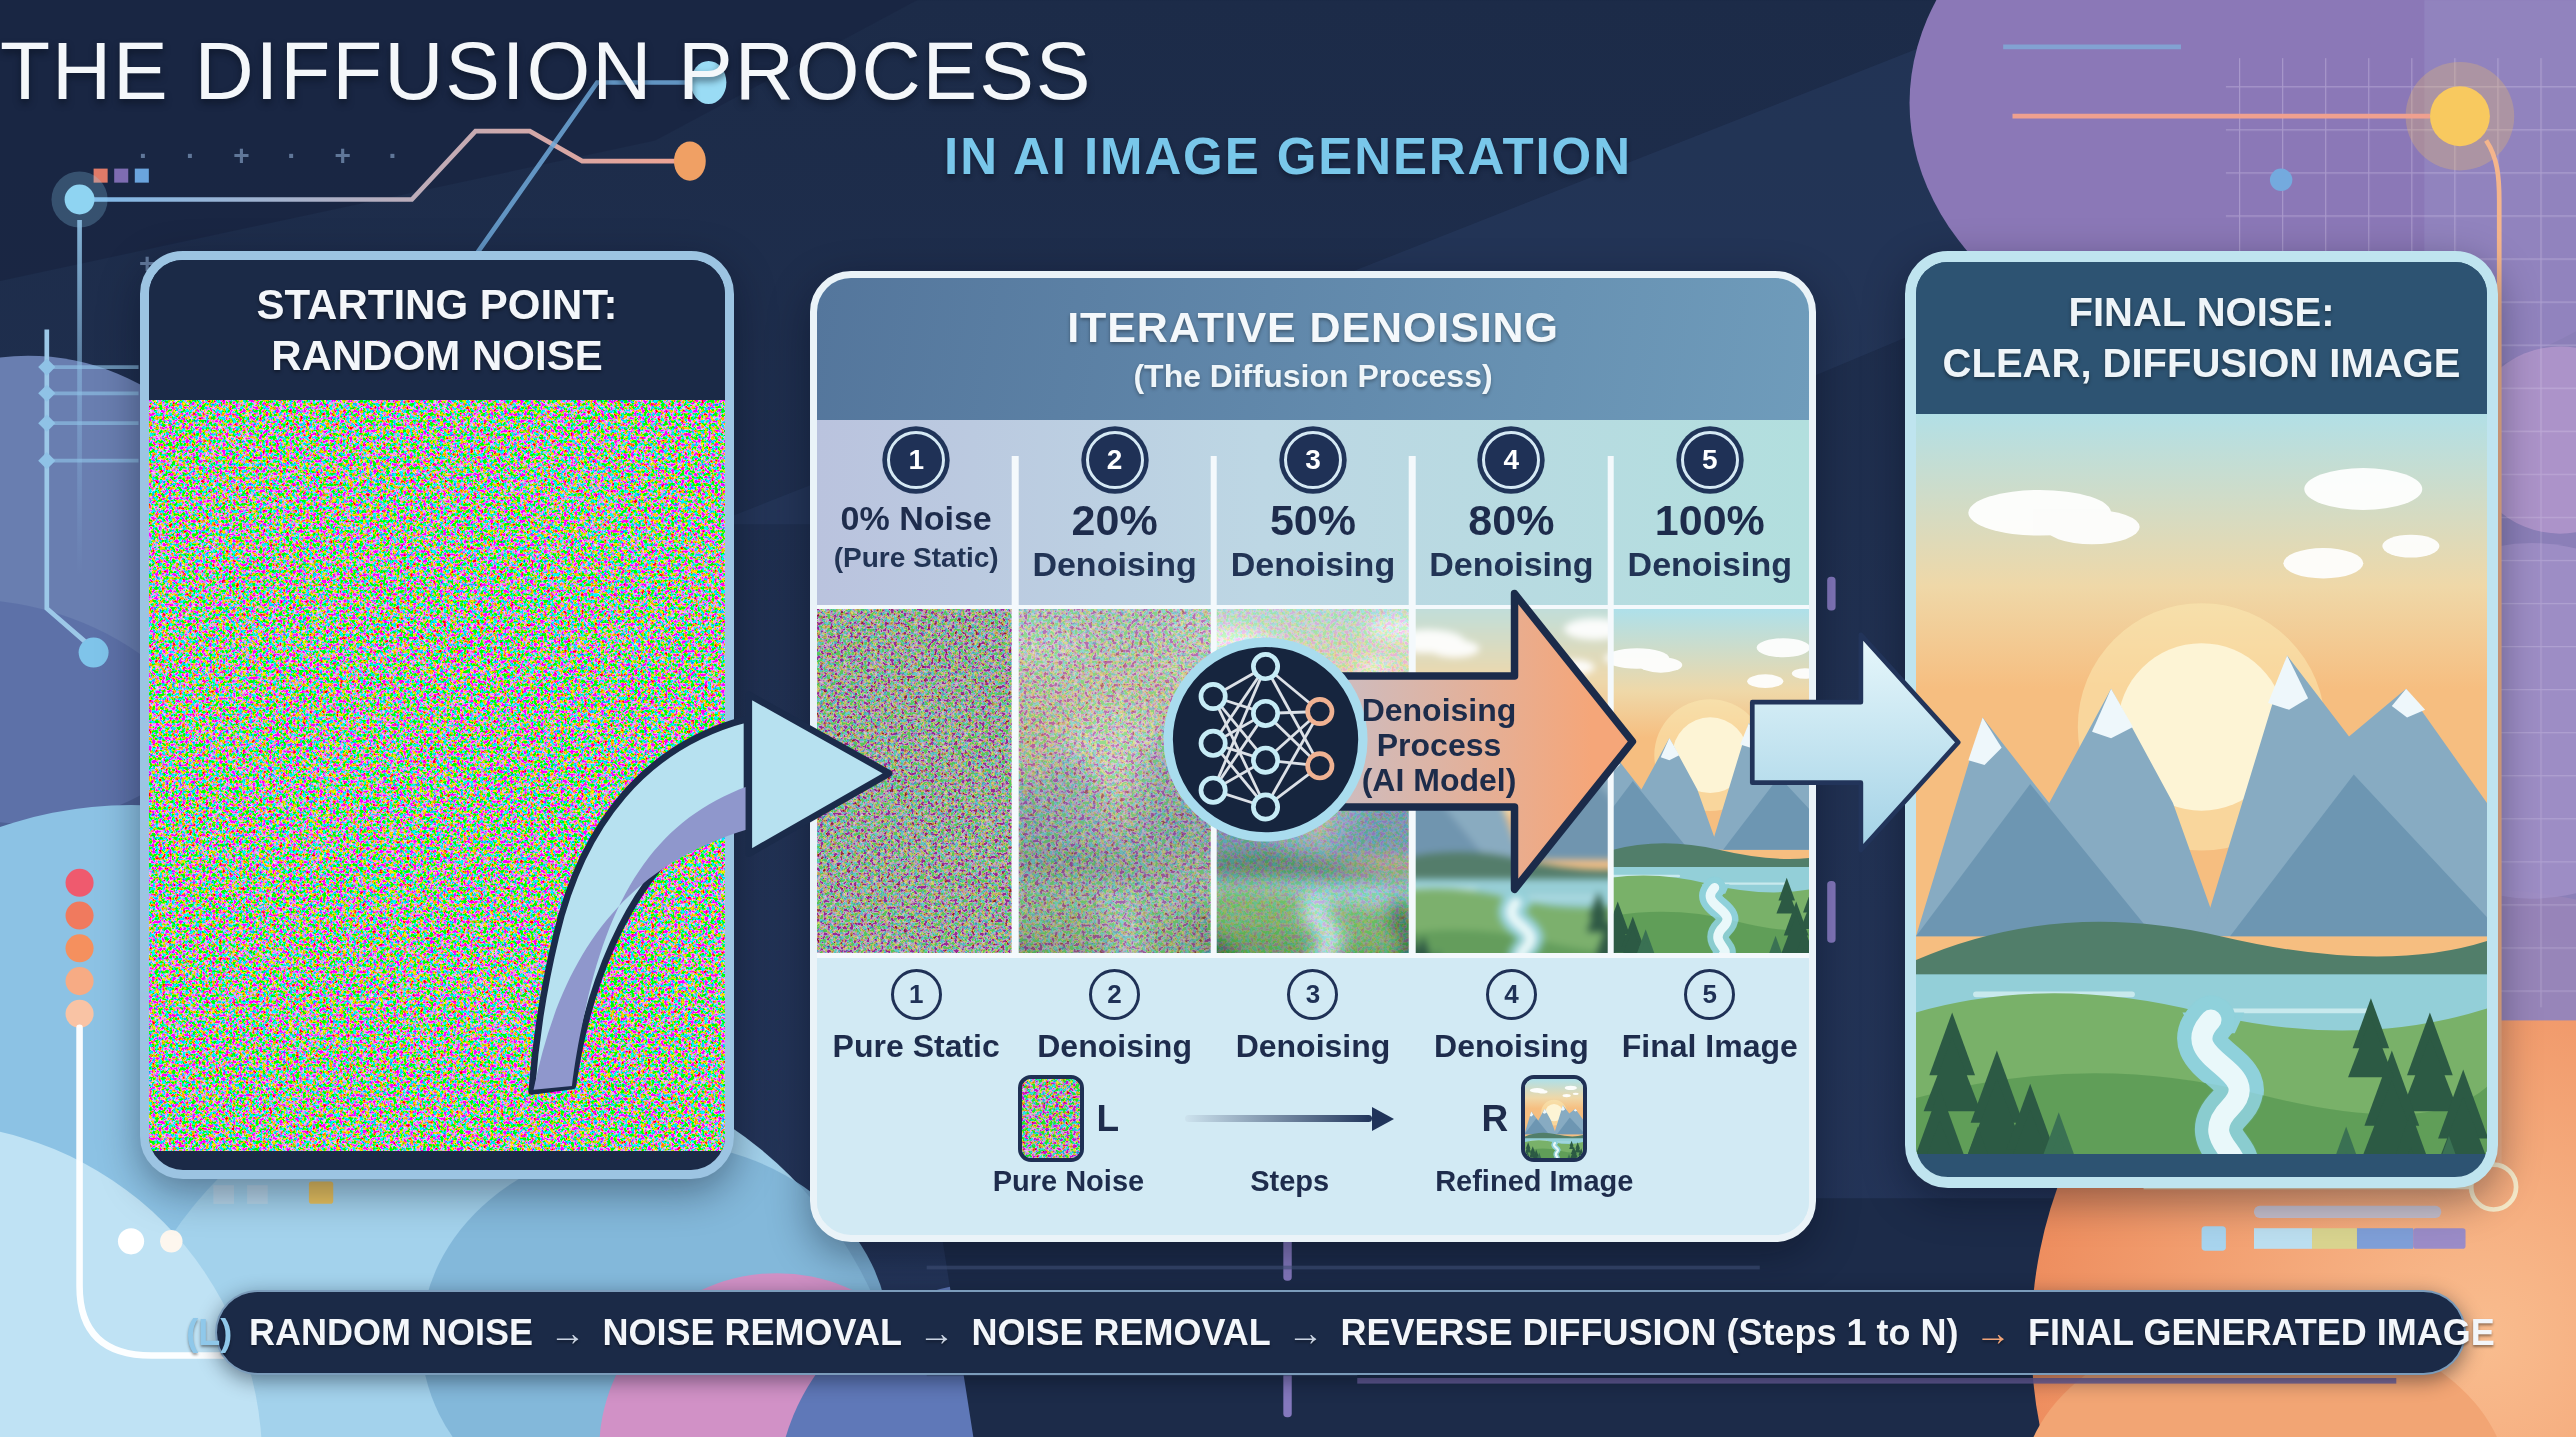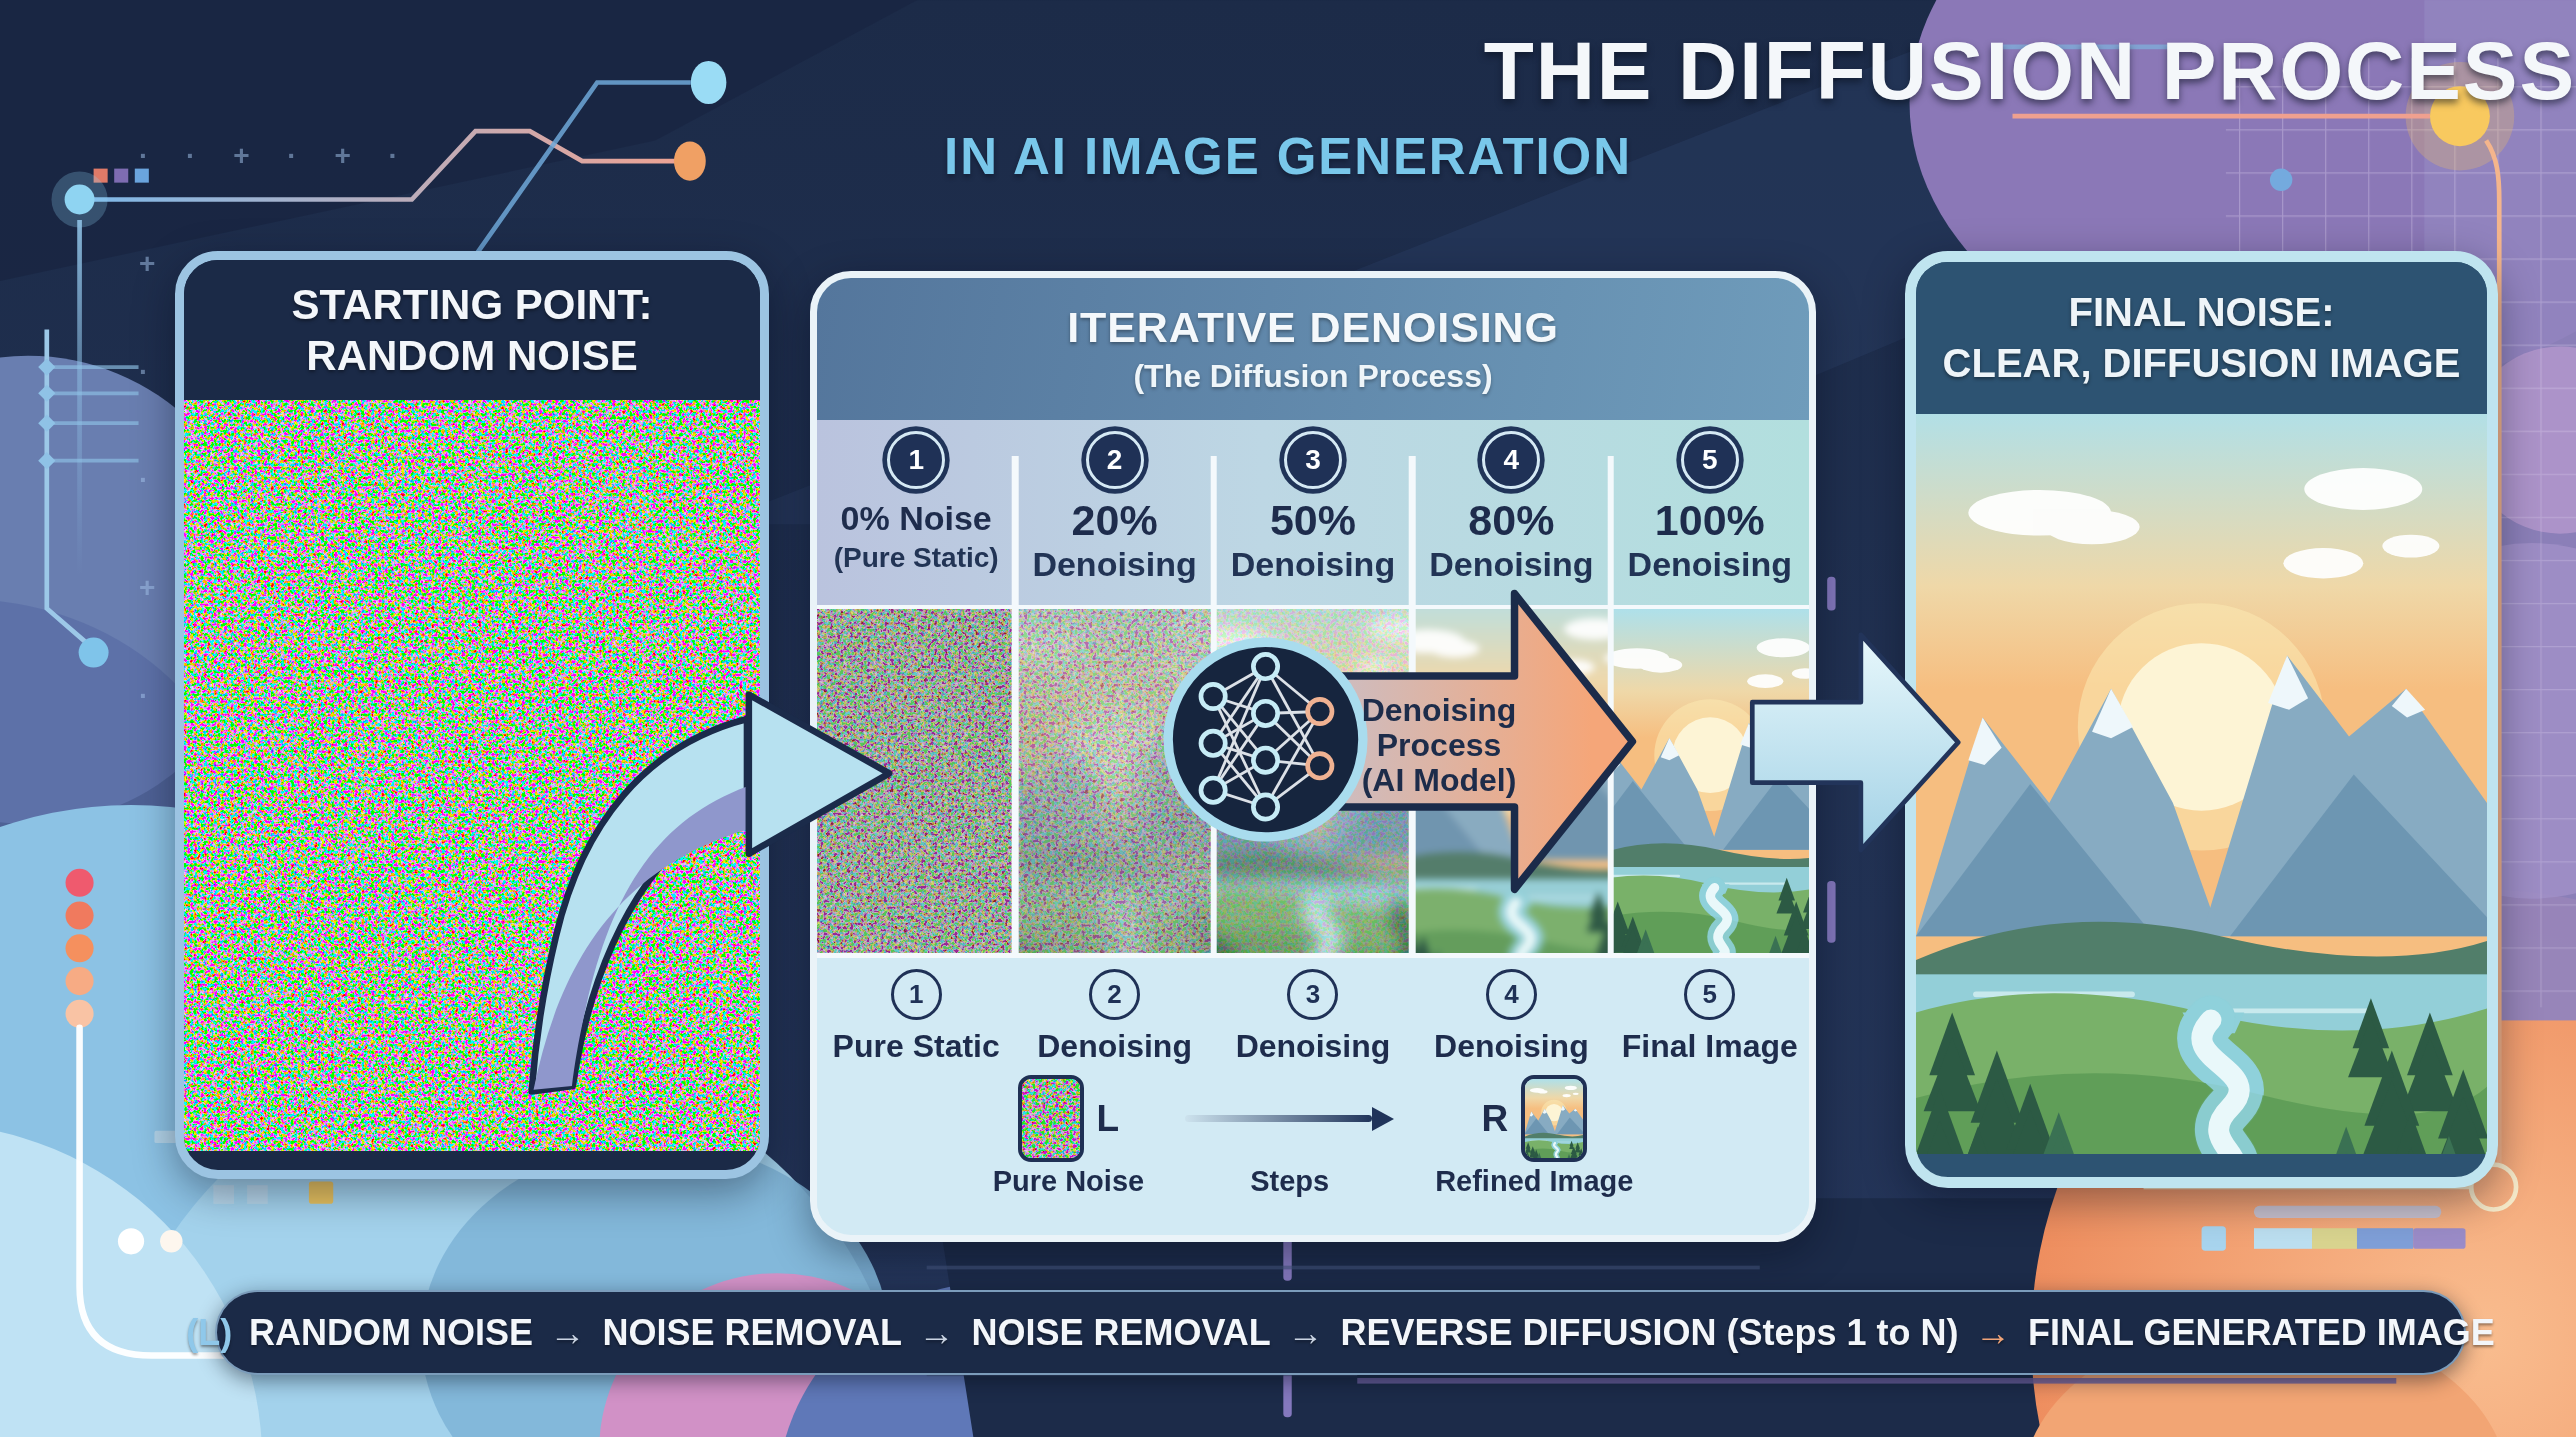--- a/index.html
+++ b/index.html
@@ -7,32 +7,32 @@
           font-family:"Liberation Sans",sans-serif;}
   svg{display:block;}
 
   
   #bg{position:absolute;left:0;top:0;z-index:0;}
 
   .plus-grid{position:absolute;left:139px;top:66px;z-index:1;color:rgba(168,200,240,.5);
              font-size:28px;line-height:36px;letter-spacing:15px;font-weight:700;white-space:pre;}
 
   
-  .main-title{position:absolute;left:0;right:0;top:24px;text-align:right;z-index:5;
-              font-size:82px;font-weight:700;color:#f4f7fa;letter-spacing:1.9px;
+  .main-title{position:absolute;left:0;right:0;top:24px;text-align:left;z-index:5;
+              font-size:82px;font-weight:400;color:#f4f7fa;letter-spacing:1.9px;
               text-shadow:0 3.7px 7.5px rgba(8,14,28,.55);}
   .sub-title{position:absolute;left:0;right:0;top:127px;text-align:center;z-index:5;
              font-size:51px;font-weight:800;color:#79c7ea;letter-spacing:1.9px;
              text-shadow:0 2.8px 5.6px rgba(8,14,28,.45);}
 
   
   .panel{position:absolute;z-index:10;overflow:hidden;box-shadow:0 13px 41px rgba(5,10,25,.4);}
 
   .panel-left{left:140px;top:251px;width:576px;height:910px;border:9.4px solid #9cc4e2;
-              border-radius:43px;background:#1b2a47;margin-left:35px;}
+              border-radius:43px;background:#1b2a47;}
   .panel-left .hd{height:140px;display:flex;flex-direction:column;justify-content:center;
                   align-items:center;background:#1b2a47;}
   .panel-left .hd div{font-size:42px;font-weight:800;color:#f3f6fa;line-height:51px;
                       text-shadow:0 1.9px 3.7px rgba(0,0,0,.4);}
   .noise-big{width:100%;height:751px;}
   .noise-big svg{width:100%;height:100%;}
 
   .panel-mid{left:810px;top:251px;width:992px;height:957px;border:7.5px solid #eaf3f8;
              border-radius:41px;background:#d2eaf4;margin-top:20px;}
   .mid-hd{height:142px;background:linear-gradient(100deg,#54769c,#6f9cbb);

